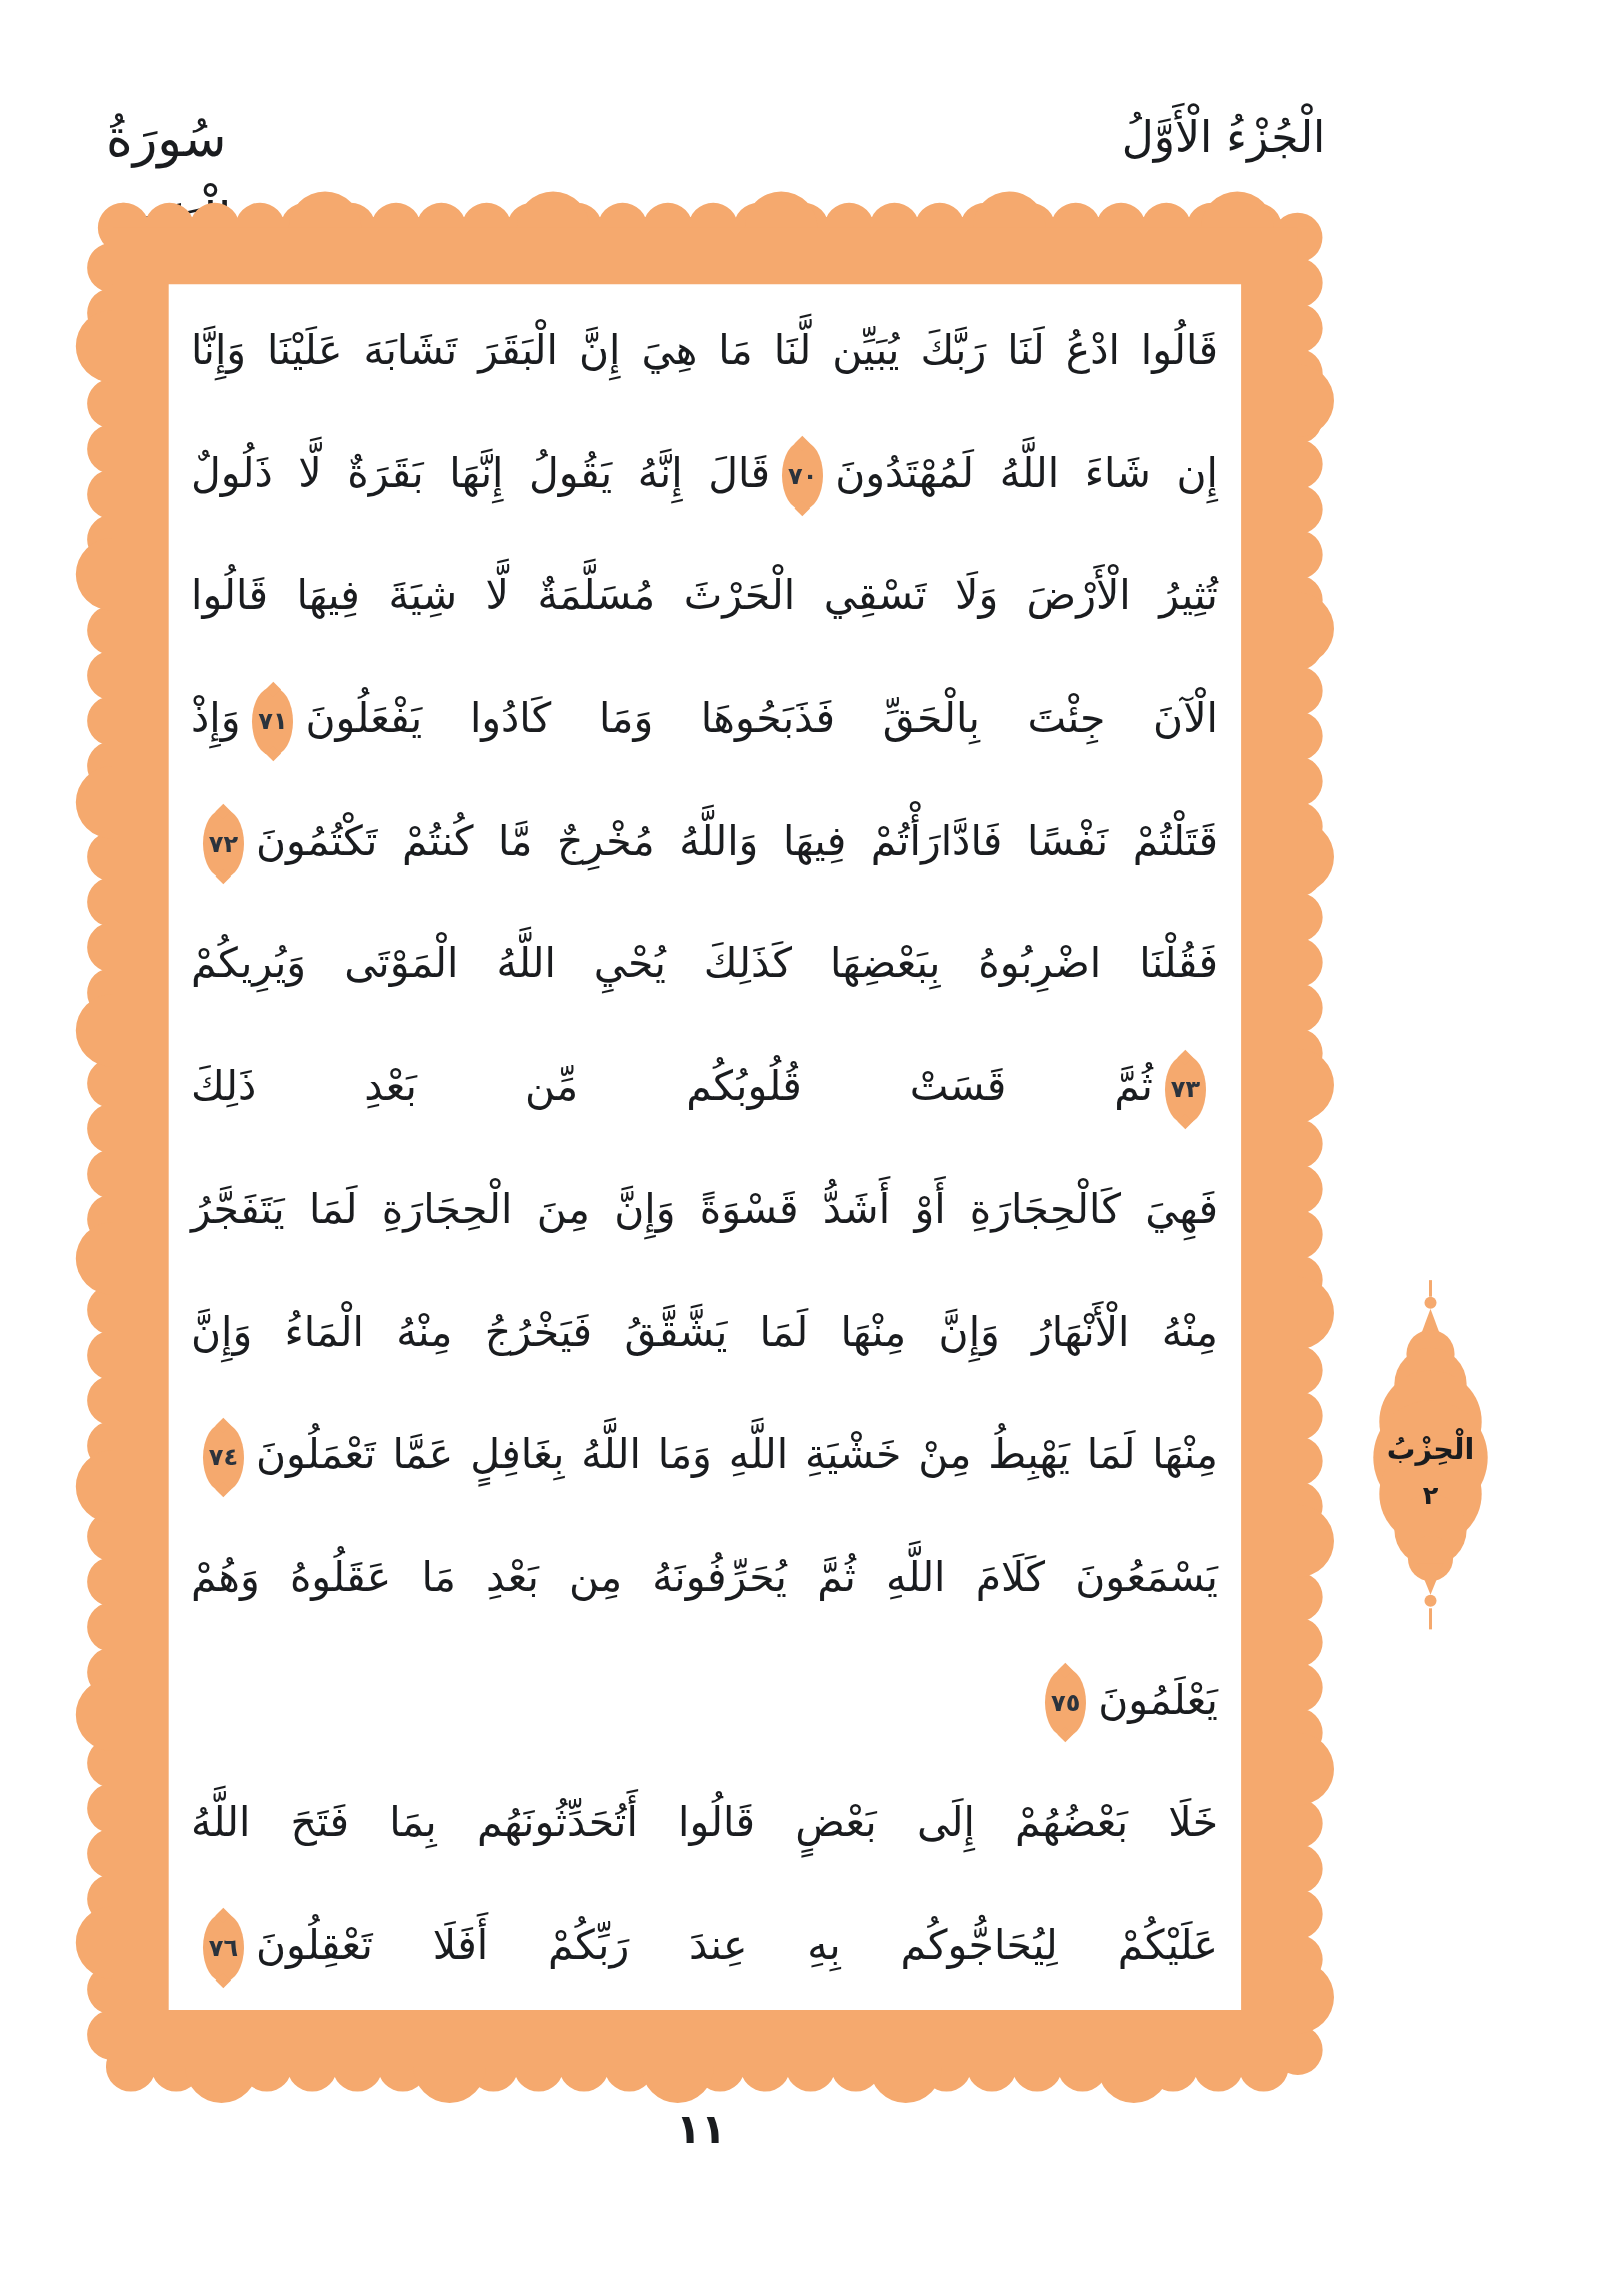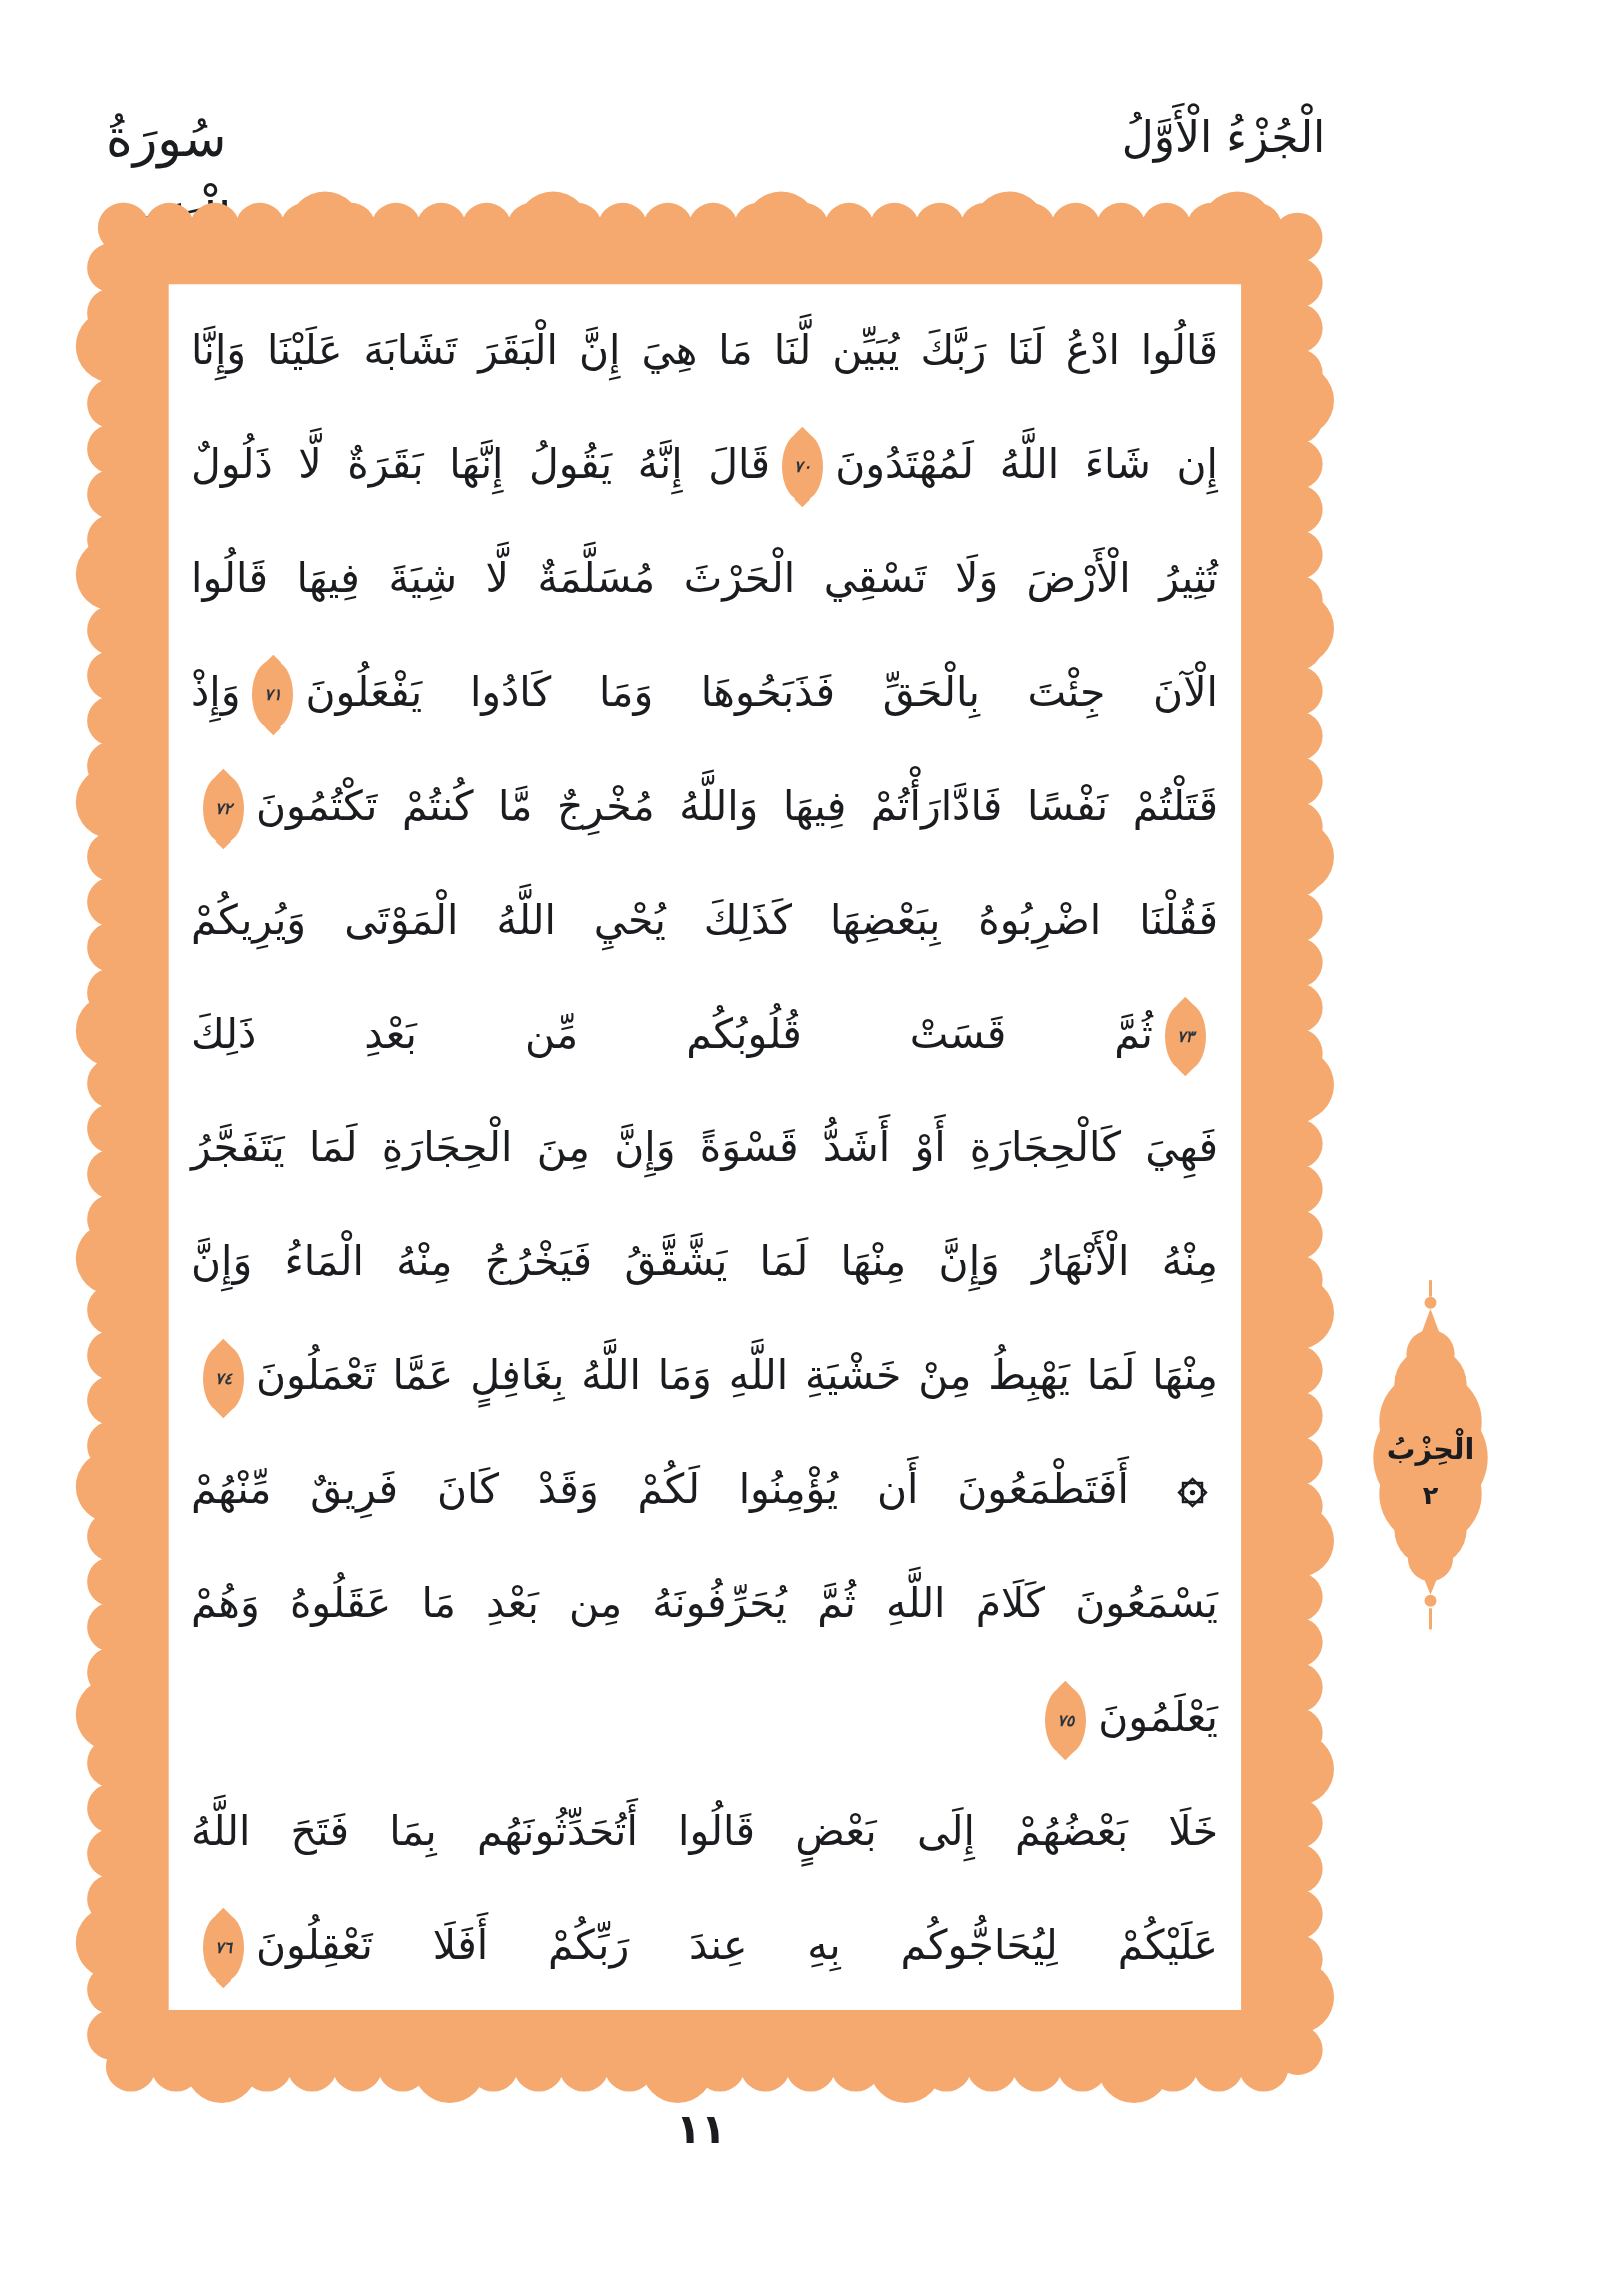--- a/index.html
+++ b/index.html
@@ -60,24 +60,23 @@
     content:"";position:absolute;left:50%;
     width:10.6px;height:10.6px;margin-left:-5.3px;
     background:var(--frame-orange);
     transform:rotate(45deg);
   }
   .marker::before{top:-3px;}
   .marker::after{bottom:-3px;}
   .mnum{
     position:absolute;inset:0;
     display:flex;align-items:center;justify-content:center;
-    font-size:16px;font-weight:700;
+    font-size:24px;font-weight:700;
     line-height:normal;
     color:var(--marker-numeral);
-    font-style:italic;
   }
   
   .rub{display:inline-block;vertical-align:middle;margin:0 7.6px;}
   .rub svg{display:block;}
   
   .hizb-svg{position:absolute;left:1359px;top:1278px;}
   .hizb-label{font-family:"DejaVu Sans",sans-serif;font-weight:700;font-size:38px;fill:var(--ink);}
   .hizb-num{font-family:"DejaVu Sans",sans-serif;font-weight:700;font-size:34px;fill:var(--ink);}
   
   .page-number{
@@ -108,27 +107,20 @@
       <div class="line"><span class="txt">قَالُوا ادْعُ لَنَا رَبَّكَ يُبَيِّن لَّنَا مَا هِيَ إِنَّ الْبَقَرَ تَشَابَهَ عَلَيْنَا وَإِنَّا</span></div>
       <div class="line"><span class="txt">إِن شَاءَ اللَّهُ لَمُهْتَدُونَ</span><span class="marker"><span class="mnum">٧٠</span></span><span class="txt">قَالَ إِنَّهُ يَقُولُ إِنَّهَا بَقَرَةٌ لَّا ذَلُولٌ</span></div>
       <div class="line"><span class="txt">تُثِيرُ الْأَرْضَ وَلَا تَسْقِي الْحَرْثَ مُسَلَّمَةٌ لَّا شِيَةَ فِيهَا قَالُوا</span></div>
       <div class="line"><span class="txt">الْآنَ جِئْتَ بِالْحَقِّ فَذَبَحُوهَا وَمَا كَادُوا يَفْعَلُونَ</span><span class="marker"><span class="mnum">٧١</span></span><span class="txt">وَإِذْ</span></div>
       <div class="line"><span class="txt">قَتَلْتُمْ نَفْسًا فَادَّارَأْتُمْ فِيهَا وَاللَّهُ مُخْرِجٌ مَّا كُنتُمْ تَكْتُمُونَ</span><span class="marker"><span class="mnum">٧٢</span></span></div>
       <div class="line"><span class="txt">فَقُلْنَا اضْرِبُوهُ بِبَعْضِهَا كَذَلِكَ يُحْيِ اللَّهُ الْمَوْتَى وَيُرِيكُمْ</span></div>
       <div class="line"><span class="marker"><span class="mnum">٧٣</span></span><span class="txt">ثُمَّ قَسَتْ قُلُوبُكُم مِّن بَعْدِ ذَلِكَ</span></div>
       <div class="line"><span class="txt">فَهِيَ كَالْحِجَارَةِ أَوْ أَشَدُّ قَسْوَةً وَإِنَّ مِنَ الْحِجَارَةِ لَمَا يَتَفَجَّرُ</span></div>
       <div class="line"><span class="txt">مِنْهُ الْأَنْهَارُ وَإِنَّ مِنْهَا لَمَا يَشَّقَّقُ فَيَخْرُجُ مِنْهُ الْمَاءُ وَإِنَّ</span></div>
       <div class="line"><span class="txt">مِنْهَا لَمَا يَهْبِطُ مِنْ خَشْيَةِ اللَّهِ وَمَا اللَّهُ بِغَافِلٍ عَمَّا تَعْمَلُونَ</span><span class="marker"><span class="mnum">٧٤</span></span></div>
-      <div class="line">
-  <span class="rub"><svg width="35" height="35" viewBox="0 0 48 48" aria-hidden="true">
-    <rect x="11" y="11" width="26" height="26" fill="none" stroke="var(--ink)" stroke-width="3.4"></rect>
-    <rect x="11" y="11" width="26" height="26" fill="none" stroke="var(--ink)" stroke-width="3.4" transform="rotate(45 24 24)"></rect>
-    <circle cx="24" cy="24" r="3.6" fill="var(--ink)"></circle>
-  </svg></span>
-<span class="txt">أَفَتَطْمَعُونَ أَن يُؤْمِنُوا لَكُمْ وَقَدْ كَانَ فَرِيقٌ مِّنْهُمْ</span></div>
       <div class="line"><span class="txt">يَسْمَعُونَ كَلَامَ اللَّهِ ثُمَّ يُحَرِّفُونَهُ مِن بَعْدِ مَا عَقَلُوهُ وَهُمْ</span></div>
       <div class="line"><span class="txt">يَعْلَمُونَ</span><span class="marker"><span class="mnum">٧٥</span></span></div>
       <div class="line"><span class="txt">خَلَا بَعْضُهُمْ إِلَى بَعْضٍ قَالُوا أَتُحَدِّثُونَهُم بِمَا فَتَحَ اللَّهُ</span></div>
       <div class="line"><span class="txt">عَلَيْكُمْ لِيُحَاجُّوكُم بِهِ عِندَ رَبِّكُمْ أَفَلَا تَعْقِلُونَ</span><span class="marker"><span class="mnum">٧٦</span></span></div>
     </div>
 
   <svg class="hizb-svg" width="143" height="355" viewBox="0 0 190 470" aria-hidden="true">
     <g fill="var(--frame-orange)">
       <rect x="93" y="2" width="4" height="22"></rect>
       <circle cx="95" cy="32" r="8"></circle>

